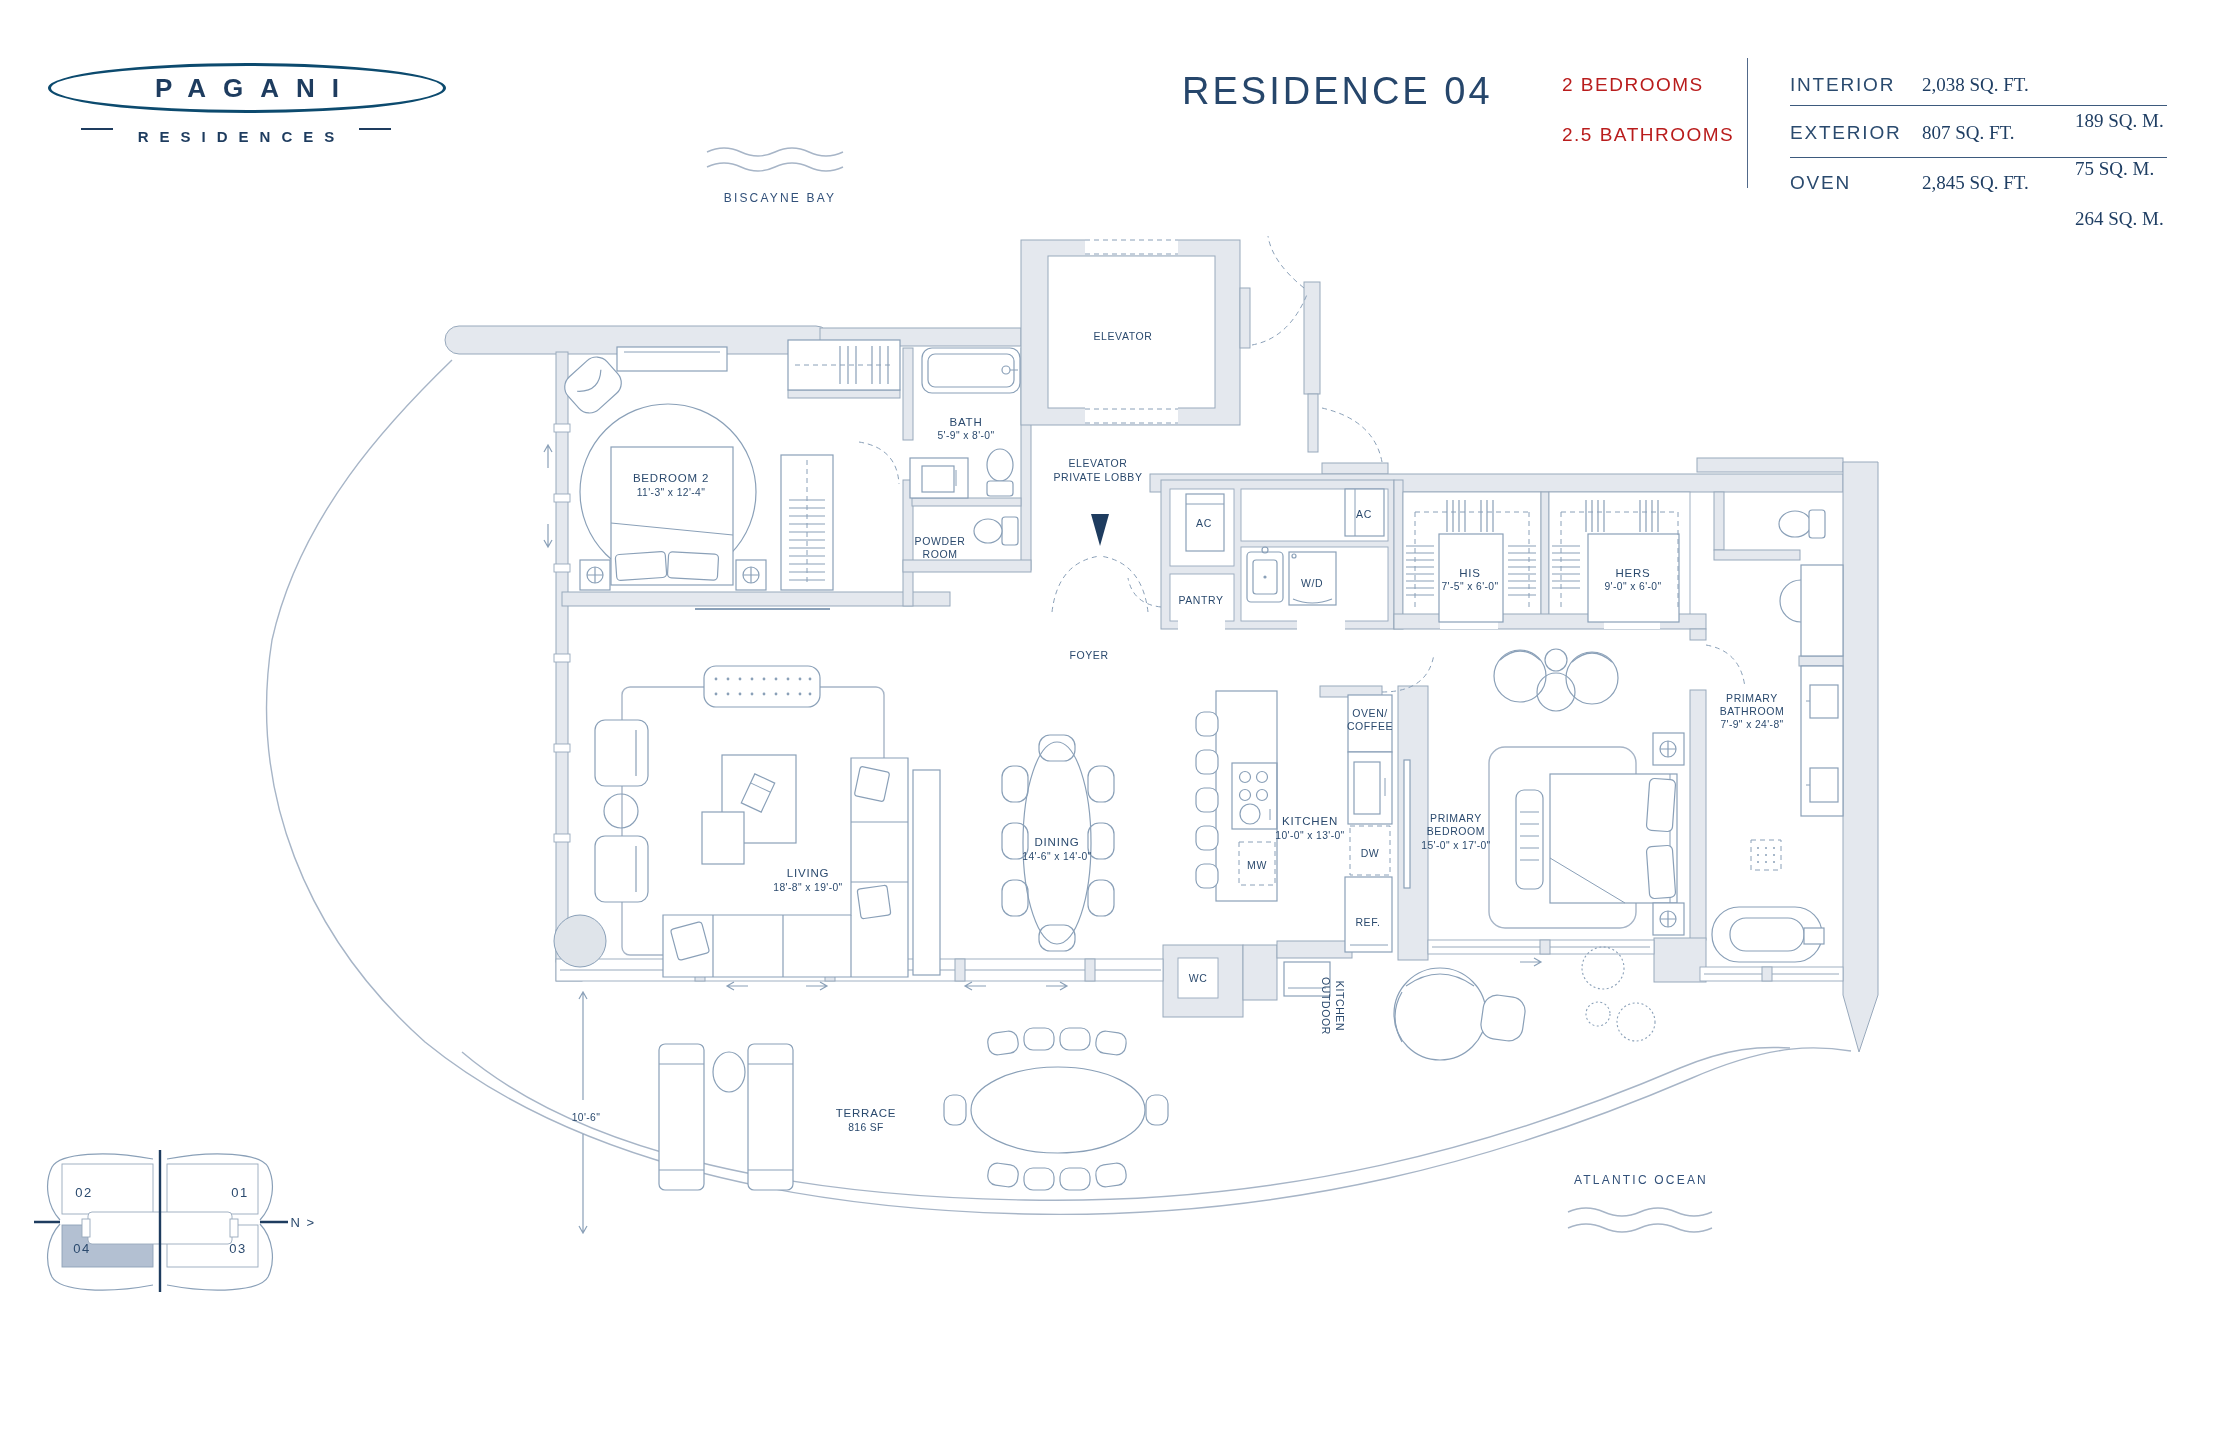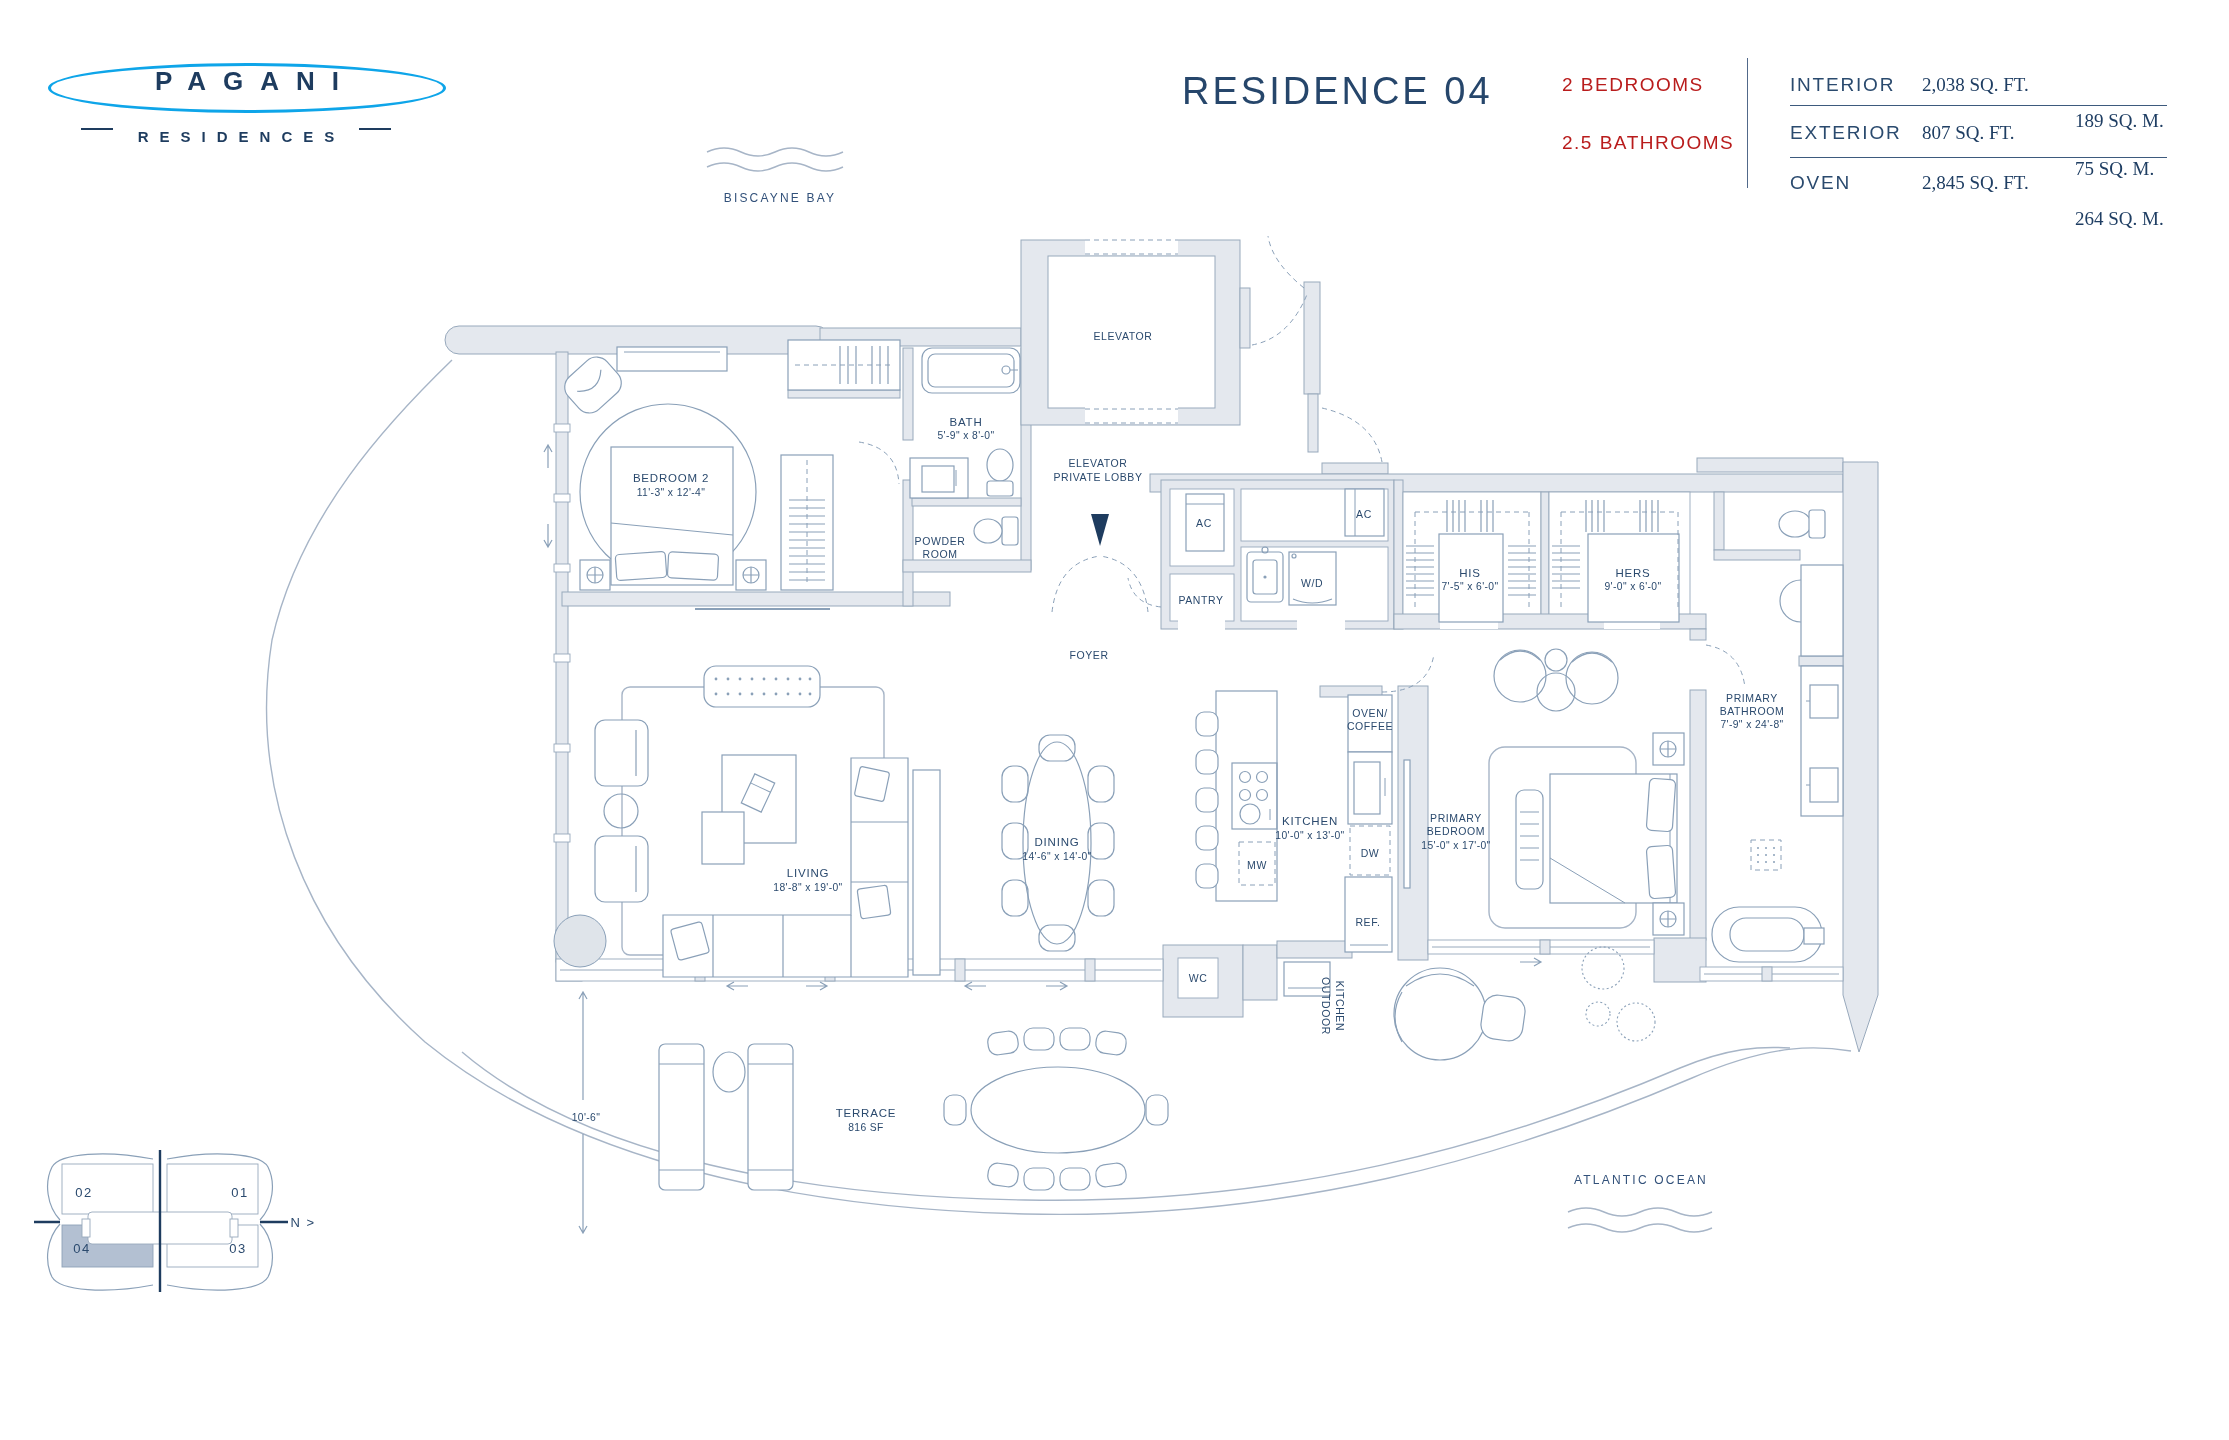--- a/index.html
+++ b/index.html
@@ -1,21 +1,21 @@
 <!DOCTYPE html>
 <html><head>
 <meta charset="utf-8">
 <style>
   html,body{margin:0;padding:0;background:#fff;}
   body{width:2229px;height:1440px;position:relative;overflow:hidden;
        font-family:"Liberation Sans",sans-serif;color:#24466b;}
   
   .logo{position:absolute;left:48px;top:63px;width:392px;height:44px;
-        border:3px solid #0ea5e9;border-radius:50%;display:flex;
-        justify-content:center;}
+        border:3px solid #0c4a6e;border-radius:50%;display:flex;
+        align-items:center;justify-content:center;}
   .logo-word{font-size:26px;font-weight:700;letter-spacing:17px;color:#1e3c5f;
              padding-left:17px;white-space:nowrap;}
   .logo-sub{position:absolute;left:40px;top:128px;width:392px;display:flex;
             align-items:flex-start;justify-content:center;gap:14px;}
   .logo-sub .dash{width:32px;height:2px;background:#1e3c5f;}
   .logo-sub .word{font-size:15px;font-weight:600;letter-spacing:11px;color:#1e3c5f;
                   padding-left:11px;white-space:nowrap;}
   .title{position:absolute;left:1182px;top:70px;font-size:38px;font-weight:400;
          letter-spacing:3px;color:#26466b;white-space:nowrap;}
   .summary{position:absolute;left:1562px;font-size:19px;letter-spacing:1.5px;
@@ -50,21 +50,21 @@
 </div>
 <div class="logo-sub">
   <div class="dash"></div>
   <div class="word">RESIDENCES</div>
   <div class="dash"></div>
 </div>
 
 <div class="title">RESIDENCE 04</div>
 
 <div class="summary" style="top:74px;">2 BEDROOMS</div>
-<div class="summary" style="top:124px;margin-top:8px;">2.5 BATHROOMS</div>
+<div class="summary" style="top:124px;">2.5 BATHROOMS</div>
 <div class="vdivider"></div>
 
 <div class="trow" style="left:1790px;top:74px;">
   <span class="lab">INTERIOR</span>
   <span class="v1">2,038 SQ. FT.</span>
   <span class="v2">189 SQ. M.</span>
 </div>
 <div class="hline" style="top:105px;"></div>
 <div class="trow" style="left:1790px;top:122px;">
   <span class="lab">EXTERIOR</span>

